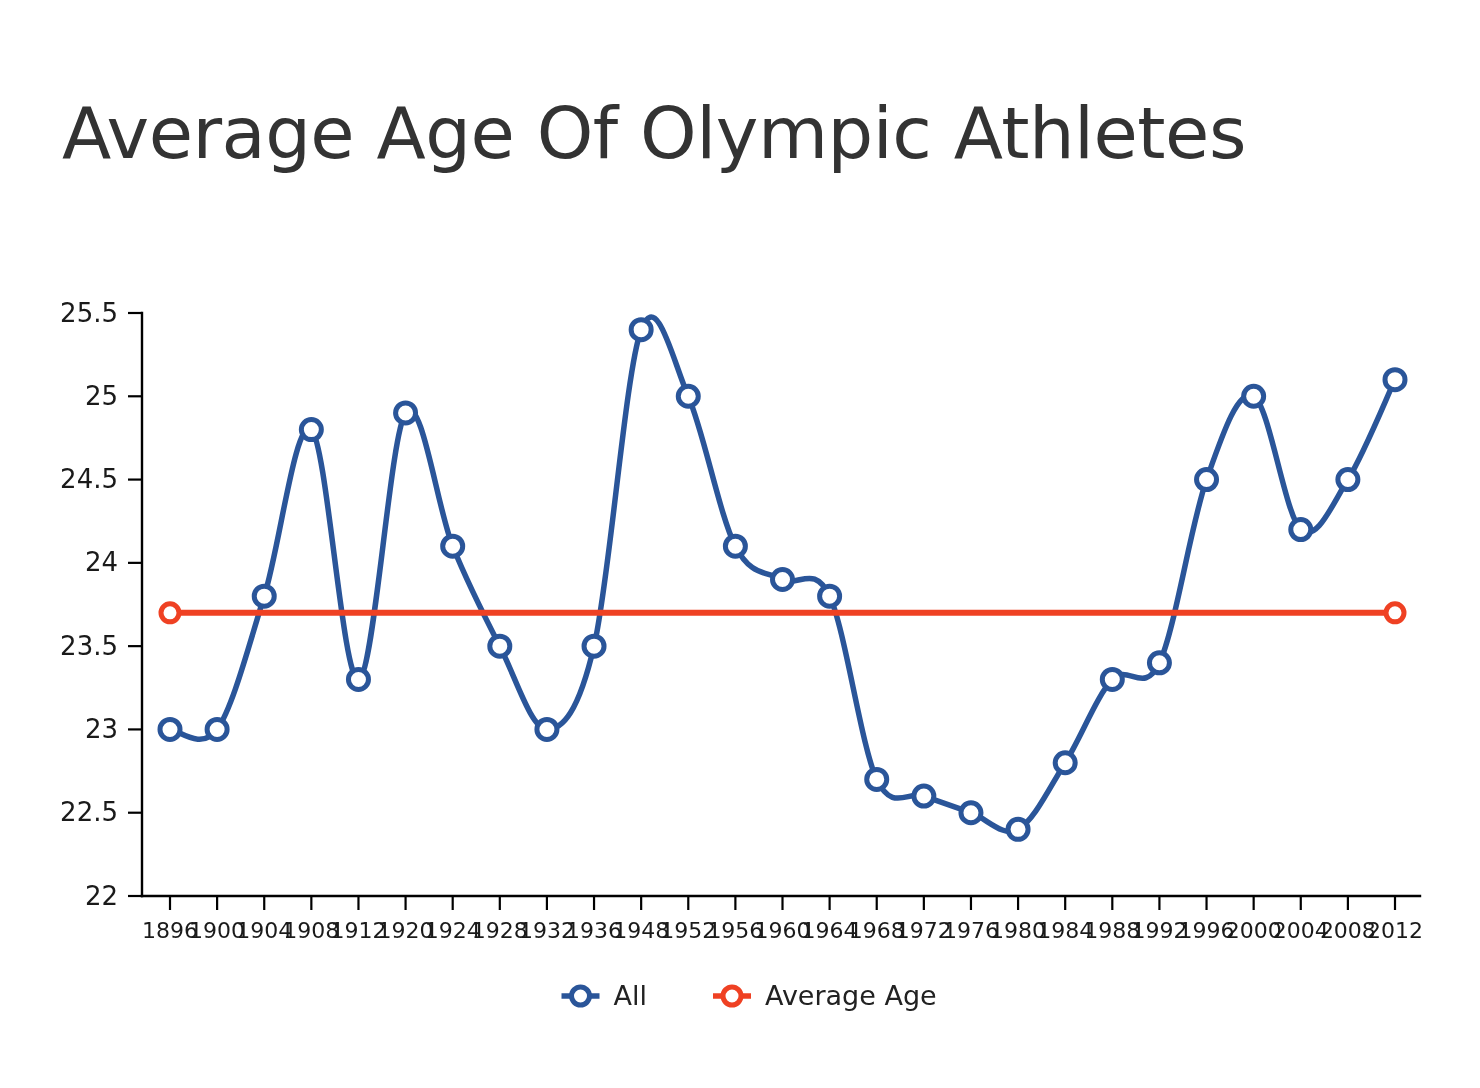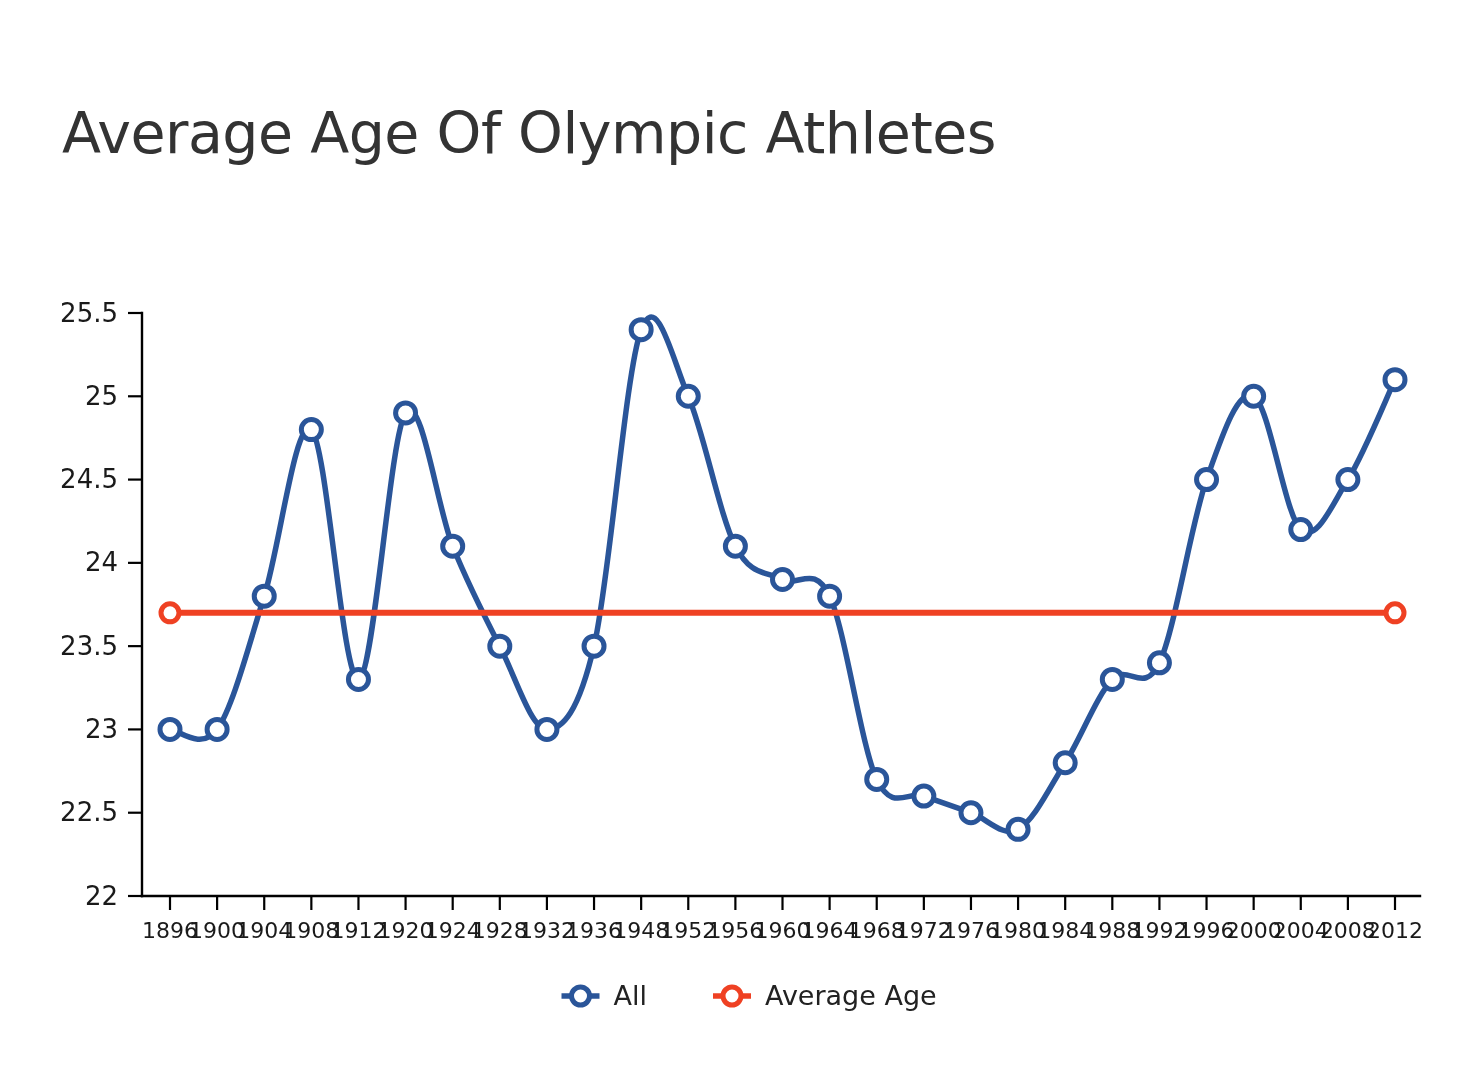--- a/index.html
+++ b/index.html
@@ -19,21 +19,21 @@
     position: relative;
     width: 1480px;
     height: 1088px;
     background: #ffffff;
   }
   #chart-title {
     position: absolute;
     left: 62px;
     top: 85px;
     width: 1380px;
-    font-size: 57px;
+    font-size: 72px;
     line-height: 96px;
     font-weight: 400;
     letter-spacing: -0.5px;
     color: #333333;
     white-space: nowrap;
   }
   #plot-wrap {
     position: absolute;
     left: 0;
     top: 0;

